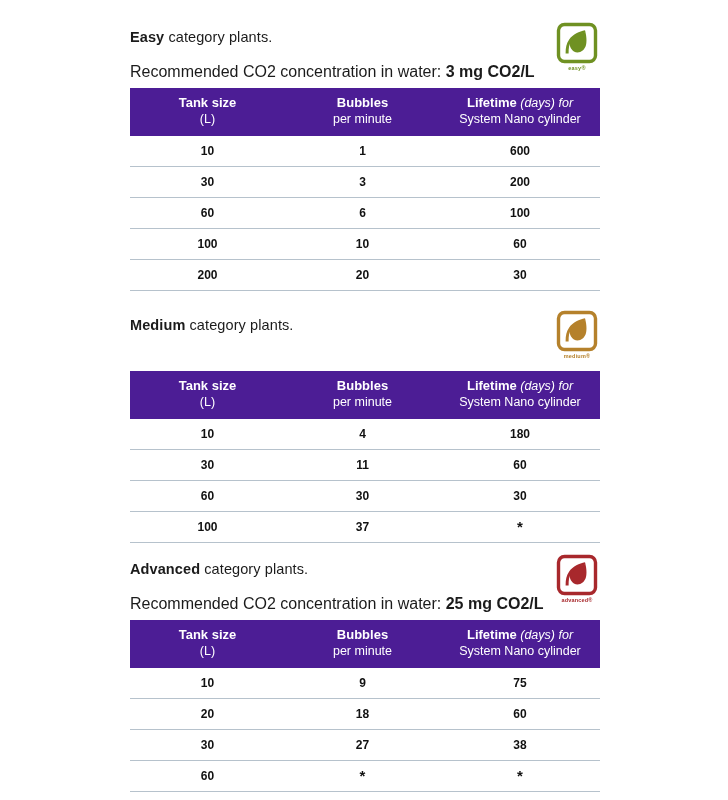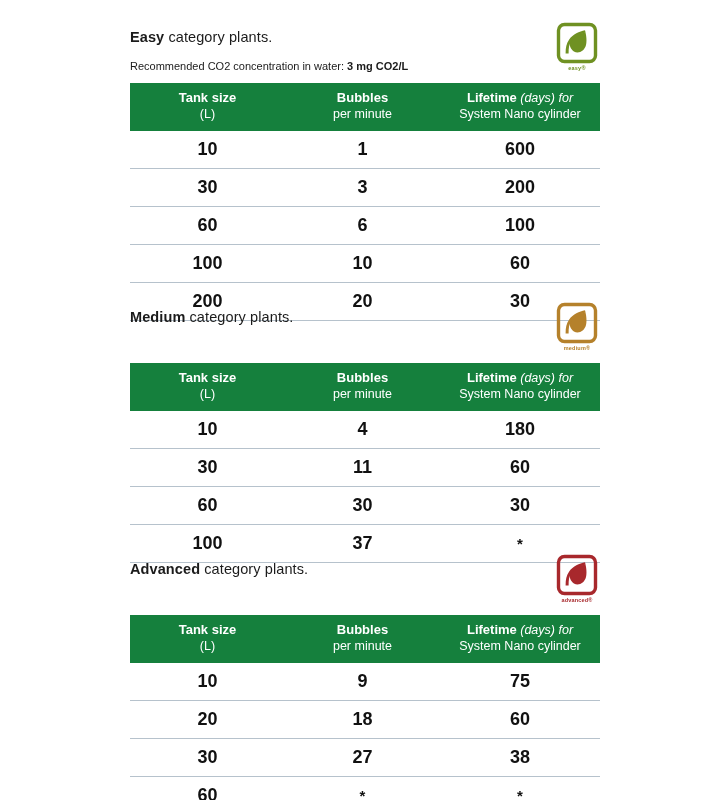--- a/index.html
+++ b/index.html
@@ -21,43 +21,43 @@
     width: 600px;
     height: 800px;
     background: #ffffff;
   }
   .section {
     position: absolute;
     left: 130px;
     width: 470px;
   }
   #section-easy     { top: 28px; }
-  #section-medium   { top: 308px; }
+  #section-medium   { top: 316px; }
   #section-advanced { top: 560px; }
 
   .sec-head {
     position: relative;
     min-height: 48px;
   }
   .sec-title {
     font-size: 14.5px;
     line-height: 19px;
     color: #1b1b1b;
     letter-spacing: 0.1px;
     font-weight: 400;
     white-space: nowrap;
   }
   .sec-title .strong {
     font-weight: bold;
   }
   .sec-sub {
-    font-size: 11px;
+    font-size: 16px;
     line-height: 18px;
     color: #1b1b1b;
-    margin-top: 10px;
+    margin-top: 16px;
     white-space: nowrap;
   }
   .sec-sub .strong {
     font-weight: bold;
   }
 
   
   .badge {
     position: absolute;
     right: 0px;
@@ -80,37 +80,37 @@
     border-collapse: collapse;
     width: 470px;
     margin-top: 7px;
     table-layout: fixed;
   }
   table.dose col.c1 { width: 155px; }
   table.dose col.c2 { width: 155px; }
   table.dose col.c3 { width: 160px; }
 
   table.dose thead th {
-    background: #15803d;
+    background: #4c1d95;
     color: #ffffff;
     font-weight: normal;
     padding: 7px 4px 9px 4px;
     text-align: center;
     vertical-align: top;
     font-size: 12.5px;
     line-height: 15.5px;
     border: 0;
   }
   table.dose thead th .hl1 { font-weight: bold; font-size: 13px; }
   table.dose thead th .hl2 { font-weight: normal; font-style: italic; }
   table.dose thead th .sub { display: block; font-size: 12.5px; }
 
   table.dose tbody td {
     text-align: center;
-    font-size: 18px;
+    font-size: 12px;
     font-weight: bold;
     color: #111111;
     padding: 8px 4px 8px 4px;
     border-bottom: 1.3px solid #b6c2cc;
     background: #ffffff;
   }
   table.dose tbody tr:first-child td {
     border-top: 0;
   }
   table.dose tbody td.star {
@@ -223,20 +223,21 @@
             <td>100</td>
             <td>37</td>
             <td class="star">*</td>
           </tr>
         </tbody>
       </table>
     </div>
     <div class="section" id="section-advanced">
       <div class="sec-head">
         <div class="sec-title"><span class="strong">Advanced</span><span> category plants.</span></div>
+        <div class="sec-sub"><span>Recommended CO2 concentration in water: </span><span class="strong">25 mg CO2/L</span></div>
         <div class="badge">
           <svg width="46" height="44" viewBox="0 0 46 44">
             <rect x="4.5" y="2.5" width="37" height="37" rx="6" ry="6" fill="none" stroke="#a8282c" stroke-width="3.4"></rect>
             <path d="M31.5 10.5 C31.5 10.5 20.5 11.8 17.0 17.8 C14.2 22.6 16.6 27.4 19.9 29.4 C24.4 32.1 30.4 29.2 32.0 23.0 C33.4 17.6 31.5 10.5 31.5 10.5 Z" fill="#a8282c"></path>
             <path d="M31.6 10.6 C26.0 12.4 20.4 15.2 17.2 19.6 C15.0 22.6 14.6 26.2 14.6 31.5 L11.6 31.5 C11.6 25.4 12.4 21.2 15.2 17.4 C19.0 12.2 25.4 9.6 31.0 8.3 Z" fill="#a8282c"></path>
           </svg>
           <div class="badge-label" style="color: rgb(168, 40, 44);">advanced®</div>
         </div>
       </div>
       <table class="dose">

